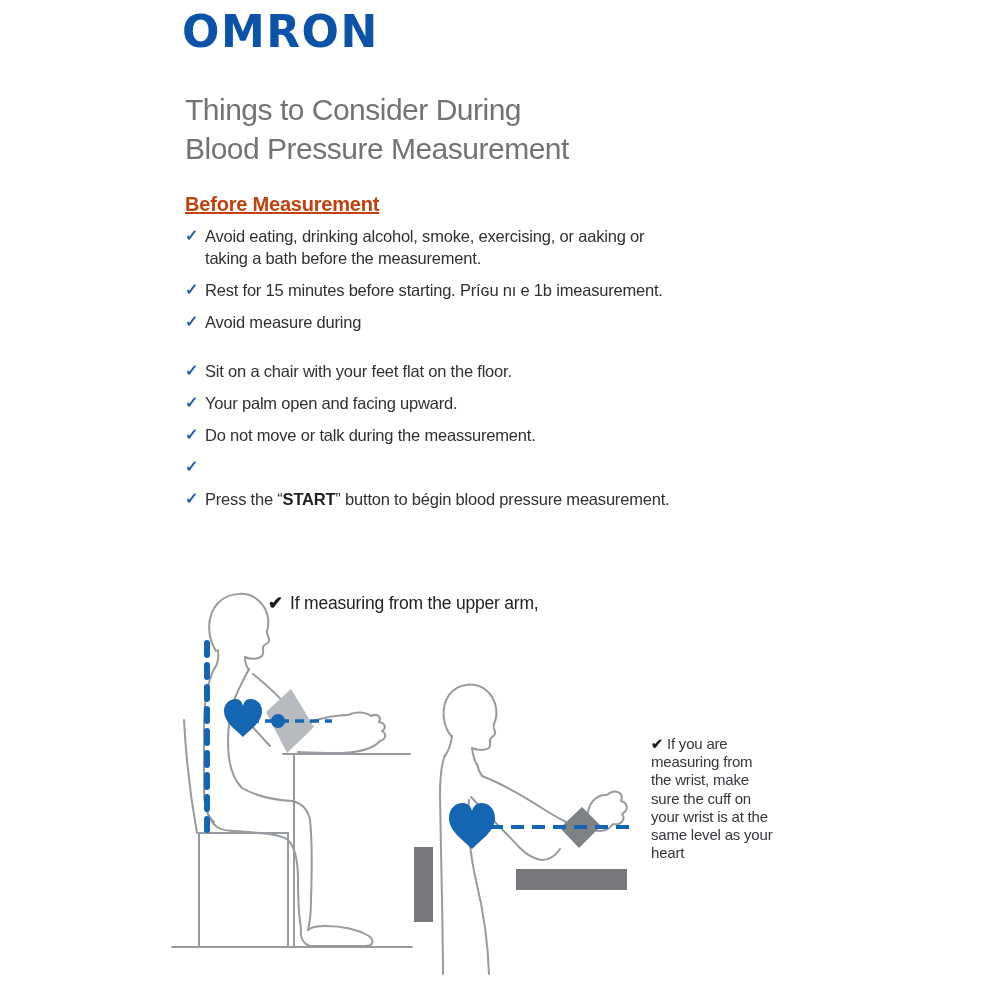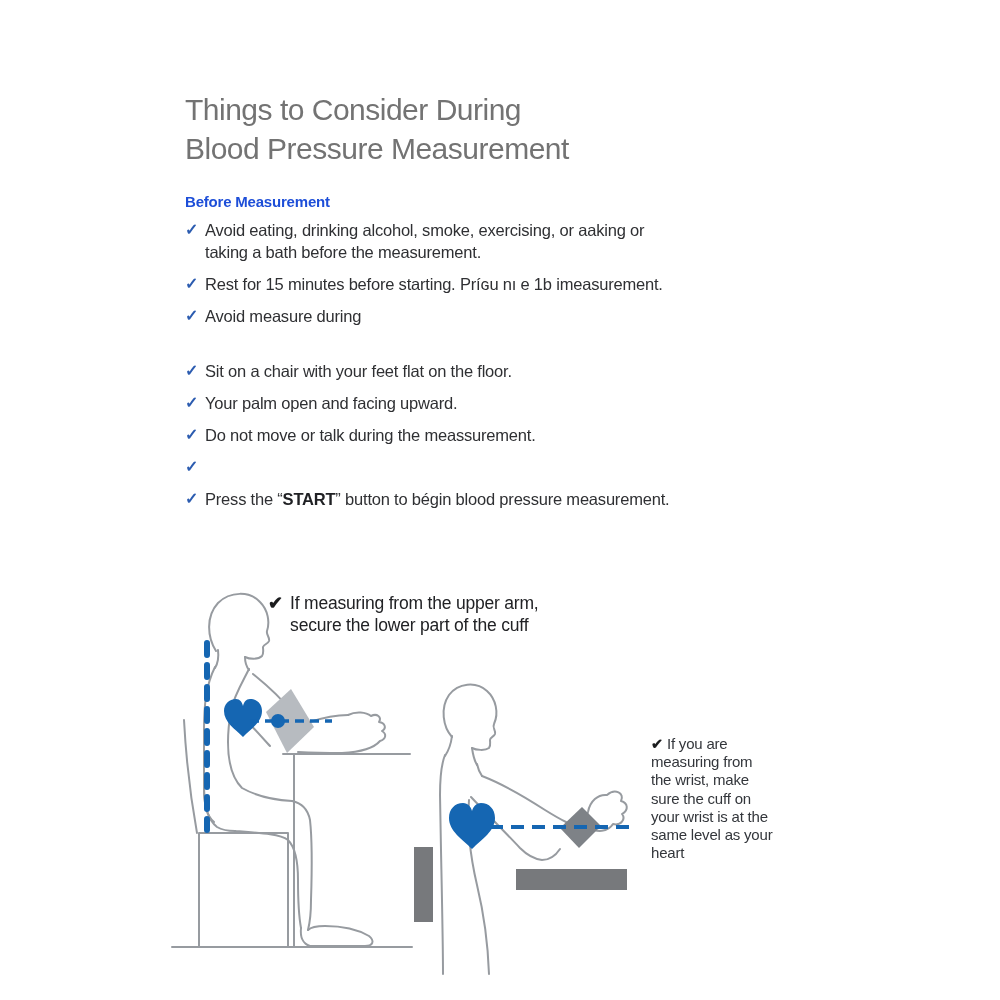--- a/index.html
+++ b/index.html
@@ -15,22 +15,22 @@
   .title {
     position:absolute; left:185px; top:90px; margin:0;
     font-size:30px; line-height:39px; font-weight:400;
     letter-spacing:-0.5px; color:#737373;
   }
   .title span { display:block; }
   .sec { position:absolute; left:185px; width:530px; }
   .sec-before { top:193px; }
   .sec-during { top:360px; }
   .sec h2 {
-    margin:0 0 9px 0; font-size:15px; font-weight:700;
-    letter-spacing:-0.2px; color:#1d4ed8;
+    margin:0 0 9px 0; font-size:20px; font-weight:700;
+    letter-spacing:-0.2px; color:#c2410c;text-decoration:underline;
   }
   .sec ul { list-style:none; margin:0; padding:0; }
   .sec li {
     display:flex; margin-bottom:10px;
     font-size:16.5px; line-height:22px; letter-spacing:-0.2px; color:#2f3033;
   }
   .chk { flex:0 0 20px; width:20px; color:#2c5cb0; font-weight:700; font-size:16px; }
   .sec li b { font-weight:700; color:#202124; }
   .illustration { position:absolute; left:150px; top:580px; }
   .note-upper { position:absolute; left:268px; top:592px; display:flex; }
@@ -43,20 +43,21 @@
     position:absolute; left:651px; top:735px; width:155px;
     font-size:15px; line-height:18.2px; letter-spacing:-0.2px; color:#33363b;
   }
   .note-wrist .chk-dark { font-size:14.5px; margin-right:4px; }
 </style>
 </head>
 <body>
 
 <div class="page">
 
+  <div class="logo">OMRON</div>
 
   <h1 class="title">
     <span>Things to Consider During</span>
     <span>Blood Pressure Measurement</span>
   </h1>
 
   <section class="sec sec-before">
     <h2>Before Measurement</h2>
     <ul>
       <li>
@@ -159,21 +160,20 @@
 
     <polygon points="560,828 582,807 601,826 579,848" fill="#7e8287" stroke="none"></polygon>
     <path d="M472,849 C462,839 449,831 449,818 C449,809 455,803 463,803 C468,803 471,807 472,811 C473,807 476,803 481,803 C489,803 495,809 495,818 C495,831 482,839 472,849 Z" fill="#1566b2" stroke="none"></path>
     <path d="M490,827 L636,827" stroke="#1566b2" stroke-width="4" stroke-dasharray="13 8" fill="none"></path>
   </svg>
 
   <div class="note-upper">
     <span class="chk-dark">✔</span>
     <div class="nlines">
       <div>If measuring from the upper arm,</div>
-      <div>secure the lower part of the cuff</div>
     </div>
   </div>
 
   <div class="note-wrist">
     <div><span class="chk-dark">✔</span><span>If you are</span></div>
     <div>measuring from</div>
     <div>the wrist, make</div>
     <div>sure the cuff on</div>
     <div>your wrist is at the</div>
     <div>same level as your</div>

